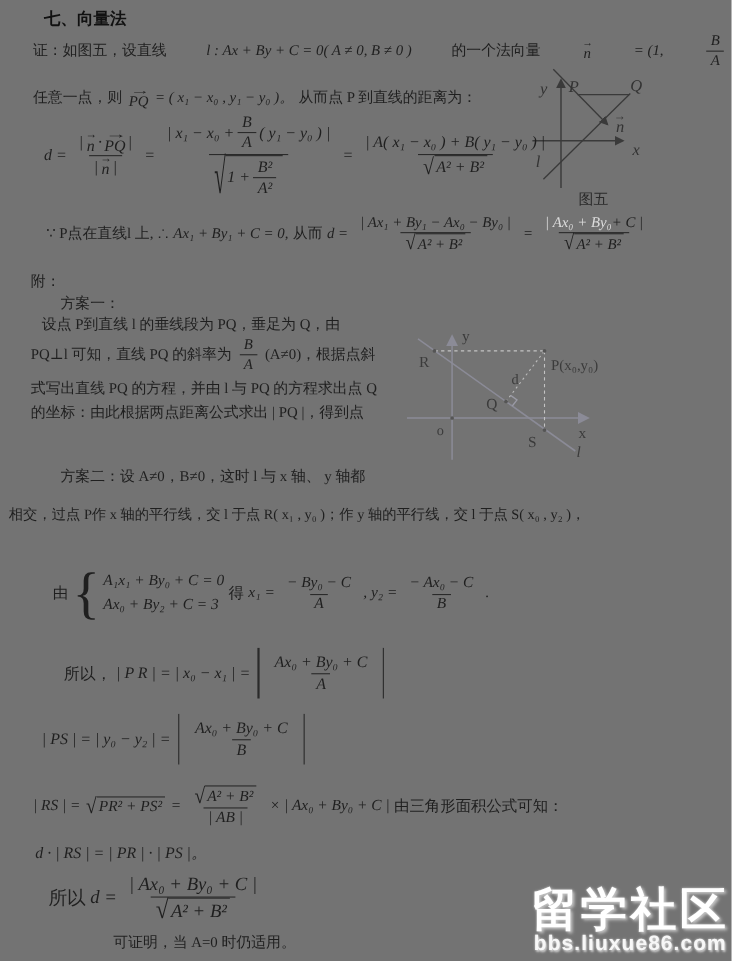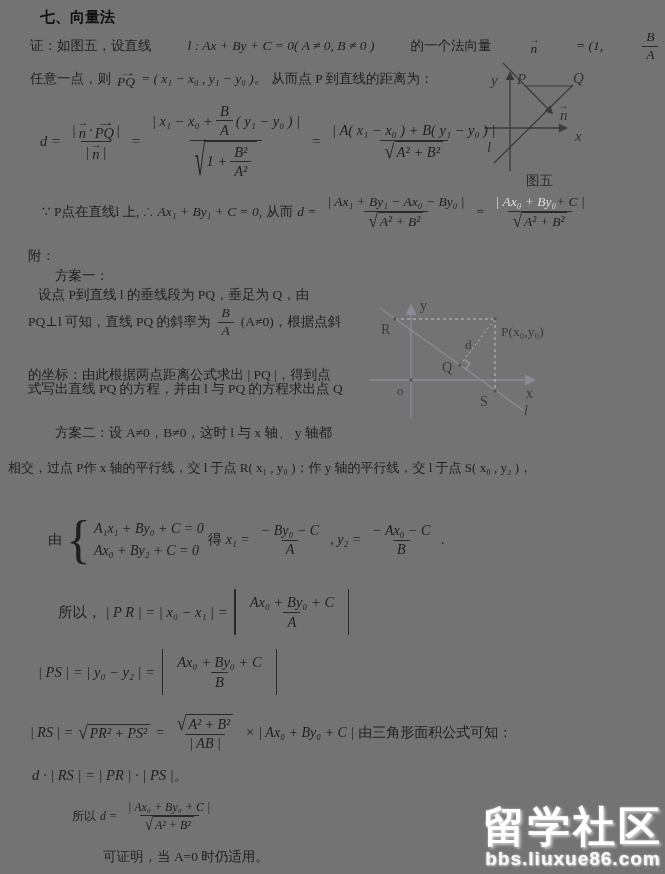--- a/index.html
+++ b/index.html
@@ -64,21 +64,21 @@
     </span>
     <span class="mi">= (1,</span>
     <span class="frac mi">
       <span class="num">B</span>
       <span class="den">A</span>
     </span>
     <span class="mi">)，</span>
     <span class="cn">Q 直线上</span>
   </div>
 
-  <div class="abs fline" style="left:30px; top:66px; height:26px;align-items:center;">
+  <div class="abs fline" style="left:30px; top:76px; height:26px;align-items:center;">
     <span class="cn">任意一点，则</span>
     <span class="vec wide">
       <span class="ar">→</span>
       <span class="vb">PQ</span>
     </span>
     <span class="mi">= ( x₁ − x₀ , y₁ − y₀ )。</span>
     <span class="cn">从而点 P 到直线的距离为：</span>
   </div>
 
   <figure class="abs" style="left:478px; top:53px; width:185px; height:135px;">
@@ -209,21 +209,21 @@
 
   <div class="abs cn" style="left:38px; top:286px;">设点 P到直线 l 的垂线段为 PQ，垂足为 Q，由</div>
   <div class="abs fline" style="left:28px; top:303px; height:38px;">
     <span class="cn">PQ⊥l 可知，直线 PQ 的斜率为</span>
     <span class="frac mi">
       <span class="num">B</span>
       <span class="den">A</span>
     </span>
     <span class="cn">(A≠0)，根据点斜</span>
   </div>
-  <div class="abs cn" style="left:28px; top:344px;margin-top:36px;">式写出直线 PQ 的方程，并由 l 与 PQ 的方程求出点 Q</div>
+  <div class="abs cn" style="left:28px; top:344px;">式写出直线 PQ 的方程，并由 l 与 PQ 的方程求出点 Q</div>
   <div class="abs cn" style="left:28px; top:366px;">的坐标：由此根据两点距离公式求出 | PQ |，得到点</div>
 
   <figure class="abs" style="left:368px; top:292px; width:295px; height:132px;">
     <svg width="295" height="132" viewBox="0 0 295 132">
       <defs>
         <marker id="ah2" viewBox="0 0 10 10" refX="8" refY="5" markerWidth="8" markerHeight="8" orient="auto">
           <path d="M0,0 L10,5 L0,10 z" fill="#8b8b97"></path>
         </marker>
       </defs>
       <line x1="43" y1="126" x2="43" y2="14" stroke="#8b8b97" stroke-width="1.4" marker-end="url(#ah2)"></line>
@@ -252,21 +252,21 @@
 
   <div class="abs cn" style="left:55px; top:424px;">方案二：设 A≠0，B≠0，这时 l 与 x 轴、 y 轴都</div>
   <div class="abs cn" style="left:8px; top:459px; font-size:13px;">相交，过点 P作 x 轴的平行线，交 l 于点 R( x₁ , y₀ )；作 y 轴的平行线，交 l 于点 S( x₀ , y₂ )，</div>
 
   <div class="abs fline" style="left:48px; top:506px; height:68px; font-size:14px;">
     <span class="cn">由</span>
     <span class="cases">
       <span class="brace">{</span>
       <span class="rows mi">
         <div>A₁x₁ + By₀ + C = 0</div>
-        <div>Ax₀ + By₂ + C = 0</div>
+        <div>Ax₀ + By₂ + C = 3</div>
       </span>
     </span>
     <span class="cn">得</span>
     <span class="mi">x₁ =</span>
     <span class="frac mi">
       <span class="num">− By₀ − C</span>
       <span class="den">A</span>
     </span>
     <span class="mi">, y₂ =</span>
     <span class="frac mi">
@@ -316,21 +316,21 @@
         </span>
       </span>
       <span class="den">| AB |</span>
     </span>
     <span class="mi">× | Ax₀ + By₀ + C |</span>
     <span class="cn">由三角形面积公式可知：</span>
   </div>
 
   <div class="abs mi" style="left:32px; top:766px; font-size:14.5px;">d · | RS | = | PR | · | PS |。</div>
 
-  <div class="abs fline" style="left:72px; top:790px; height:52px; font-size:12px;justify-content:center;">
+  <div class="abs fline" style="left:44px; top:790px; height:52px; font-size:17px;justify-content:center;">
     <span class="cn">所以</span>
     <span class="mi">d =</span>
     <span class="frac mi">
       <span class="num">
           <span>| Ax₀ + By₀ + C |</span>
         </span>
       <span class="den">
         <span class="sqrt">
           <span class="rs">√</span>
           <span class="rad">

